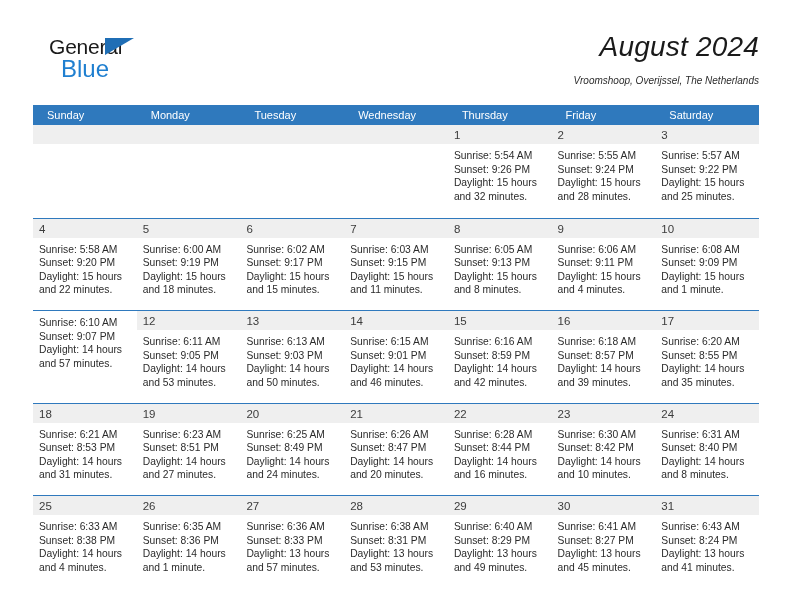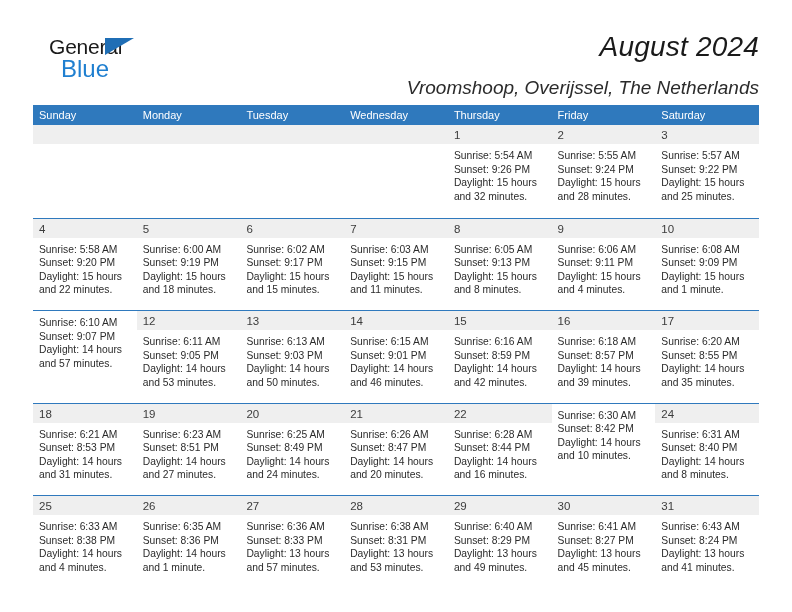--- a/index.html
+++ b/index.html
@@ -68,22 +68,22 @@
     font-style: italic;
   }
   .cal-title {
     font-size: 28px;
     font-weight: normal;
     color: #1a1a1a;
     line-height: 34px;
     letter-spacing: 0.2px;
   }
   .cal-subtitle {
-    margin-top: 15px;
-    font-size: 19px;
+    margin-top: 8px;
+    font-size: 10px;
     color: #2b2b2b;
     line-height: 18px;
   }
 
   
   .calendar {
     position: absolute;
     left: 33px;
     top: 105px;
     width: 726px;
@@ -91,21 +91,21 @@
   .weekdays {
     display: flex;
     background: #2f79bd;
     height: 20px;
   }
   .weekday {
     flex: 1 1 0;
     color: #ffffff;
     font-size: 11px;
     line-height: 20px;
-    padding-left: 6px;
+    padding-left: 14px;
     white-space: nowrap;
     overflow: hidden;
   }
 
   .week {
     display: flex;
     border-top: 1.5px solid #2f79bd;
     height: 92.5px;
   }
   .week.first { border-top: none; }
@@ -382,20 +382,21 @@
           <div class="daycell">
             <div class="daynum-band"><span class="daynum">22</span></div>
             <div class="daylines">
               <div class="dayline">Sunrise: 6:28 AM</div>
               <div class="dayline">Sunset: 8:44 PM</div>
               <div class="dayline">Daylight: 14 hours</div>
               <div class="dayline">and 16 minutes.</div>
             </div>
           </div>
           <div class="daycell">
+            <div class="daynum-band"><span class="daynum">23</span></div>
             <div class="daylines">
               <div class="dayline">Sunrise: 6:30 AM</div>
               <div class="dayline">Sunset: 8:42 PM</div>
               <div class="dayline">Daylight: 14 hours</div>
               <div class="dayline">and 10 minutes.</div>
             </div>
           </div>
           <div class="daycell">
             <div class="daynum-band"><span class="daynum">24</span></div>
             <div class="daylines">

